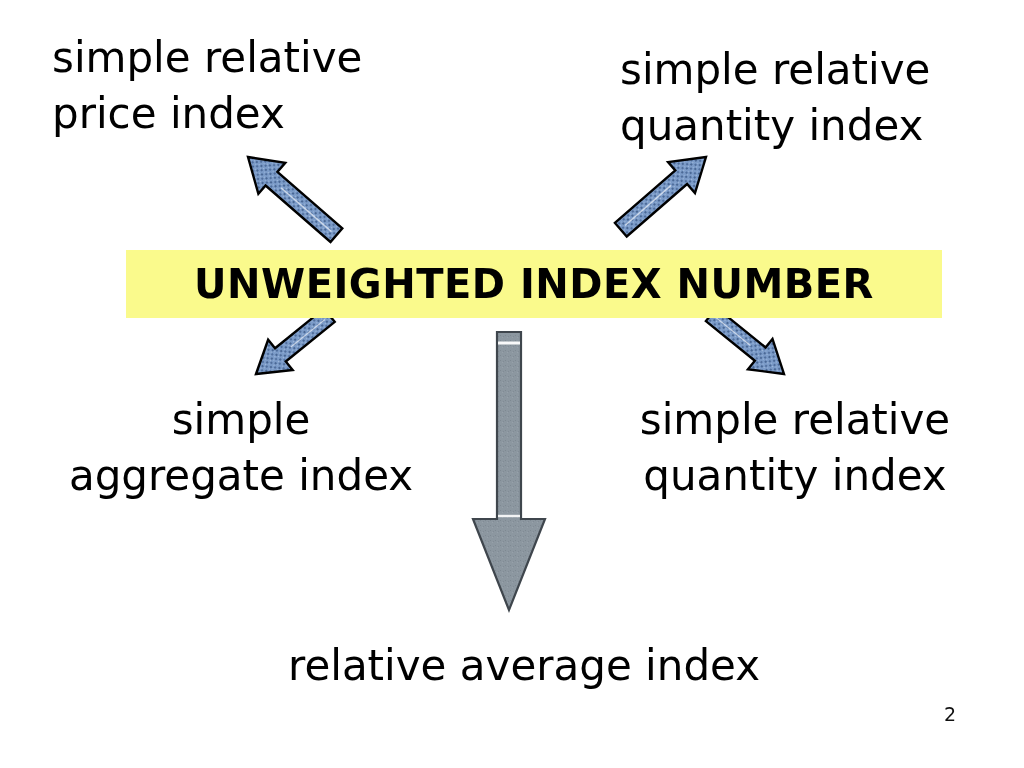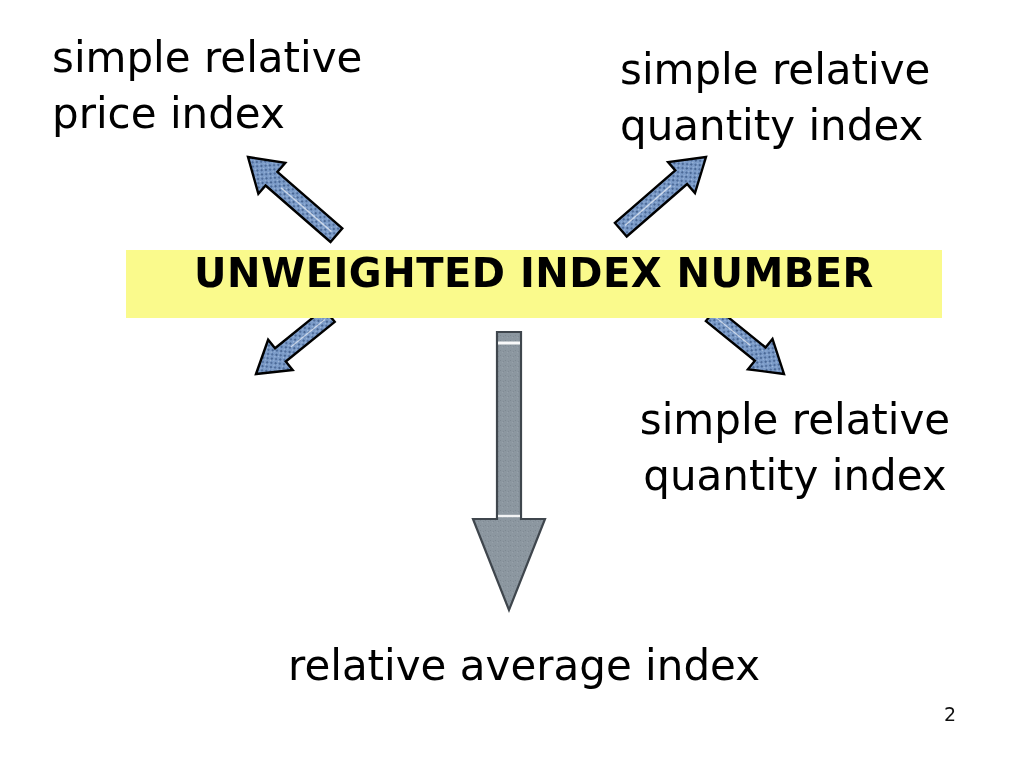--- a/index.html
+++ b/index.html
@@ -58,21 +58,21 @@
     text-align: right;
   }
   #center-banner {
     position: absolute;
     left: 126px;
     top: 250px;
     width: 816px;
     height: 68px;
     background: #fafa8c;
     display: flex;
-    align-items: flex-start;
+    align-items: center;
     justify-content: center;
   }
   #center-banner-text {
     font-family: "DejaVu Sans", sans-serif;
     font-size: 40px;
     font-weight: 700;
     color: #000000;
     letter-spacing: 0.5px;
     white-space: nowrap;
   }
@@ -143,20 +143,22 @@
       <path d="M 498 516 L 520 516" stroke="#ffffff" stroke-width="2.4" opacity="0.9"></path>
     </g>
   </svg>
 
   <div class="label" id="label-top-left">simple relative
 price index</div>
 
   <div class="label" id="label-top-right">simple relative
 quantity index</div>
 
+  <div class="label" id="label-bottom-left">simple
+aggregate index</div>
 
   <div class="label" id="label-bottom-right">simple relative
 quantity index</div>
 
   <div class="label" id="label-bottom-center">relative average index</div>
 
   <div id="center-banner">
     <span id="center-banner-text">UNWEIGHTED INDEX NUMBER</span>
   </div>
 

